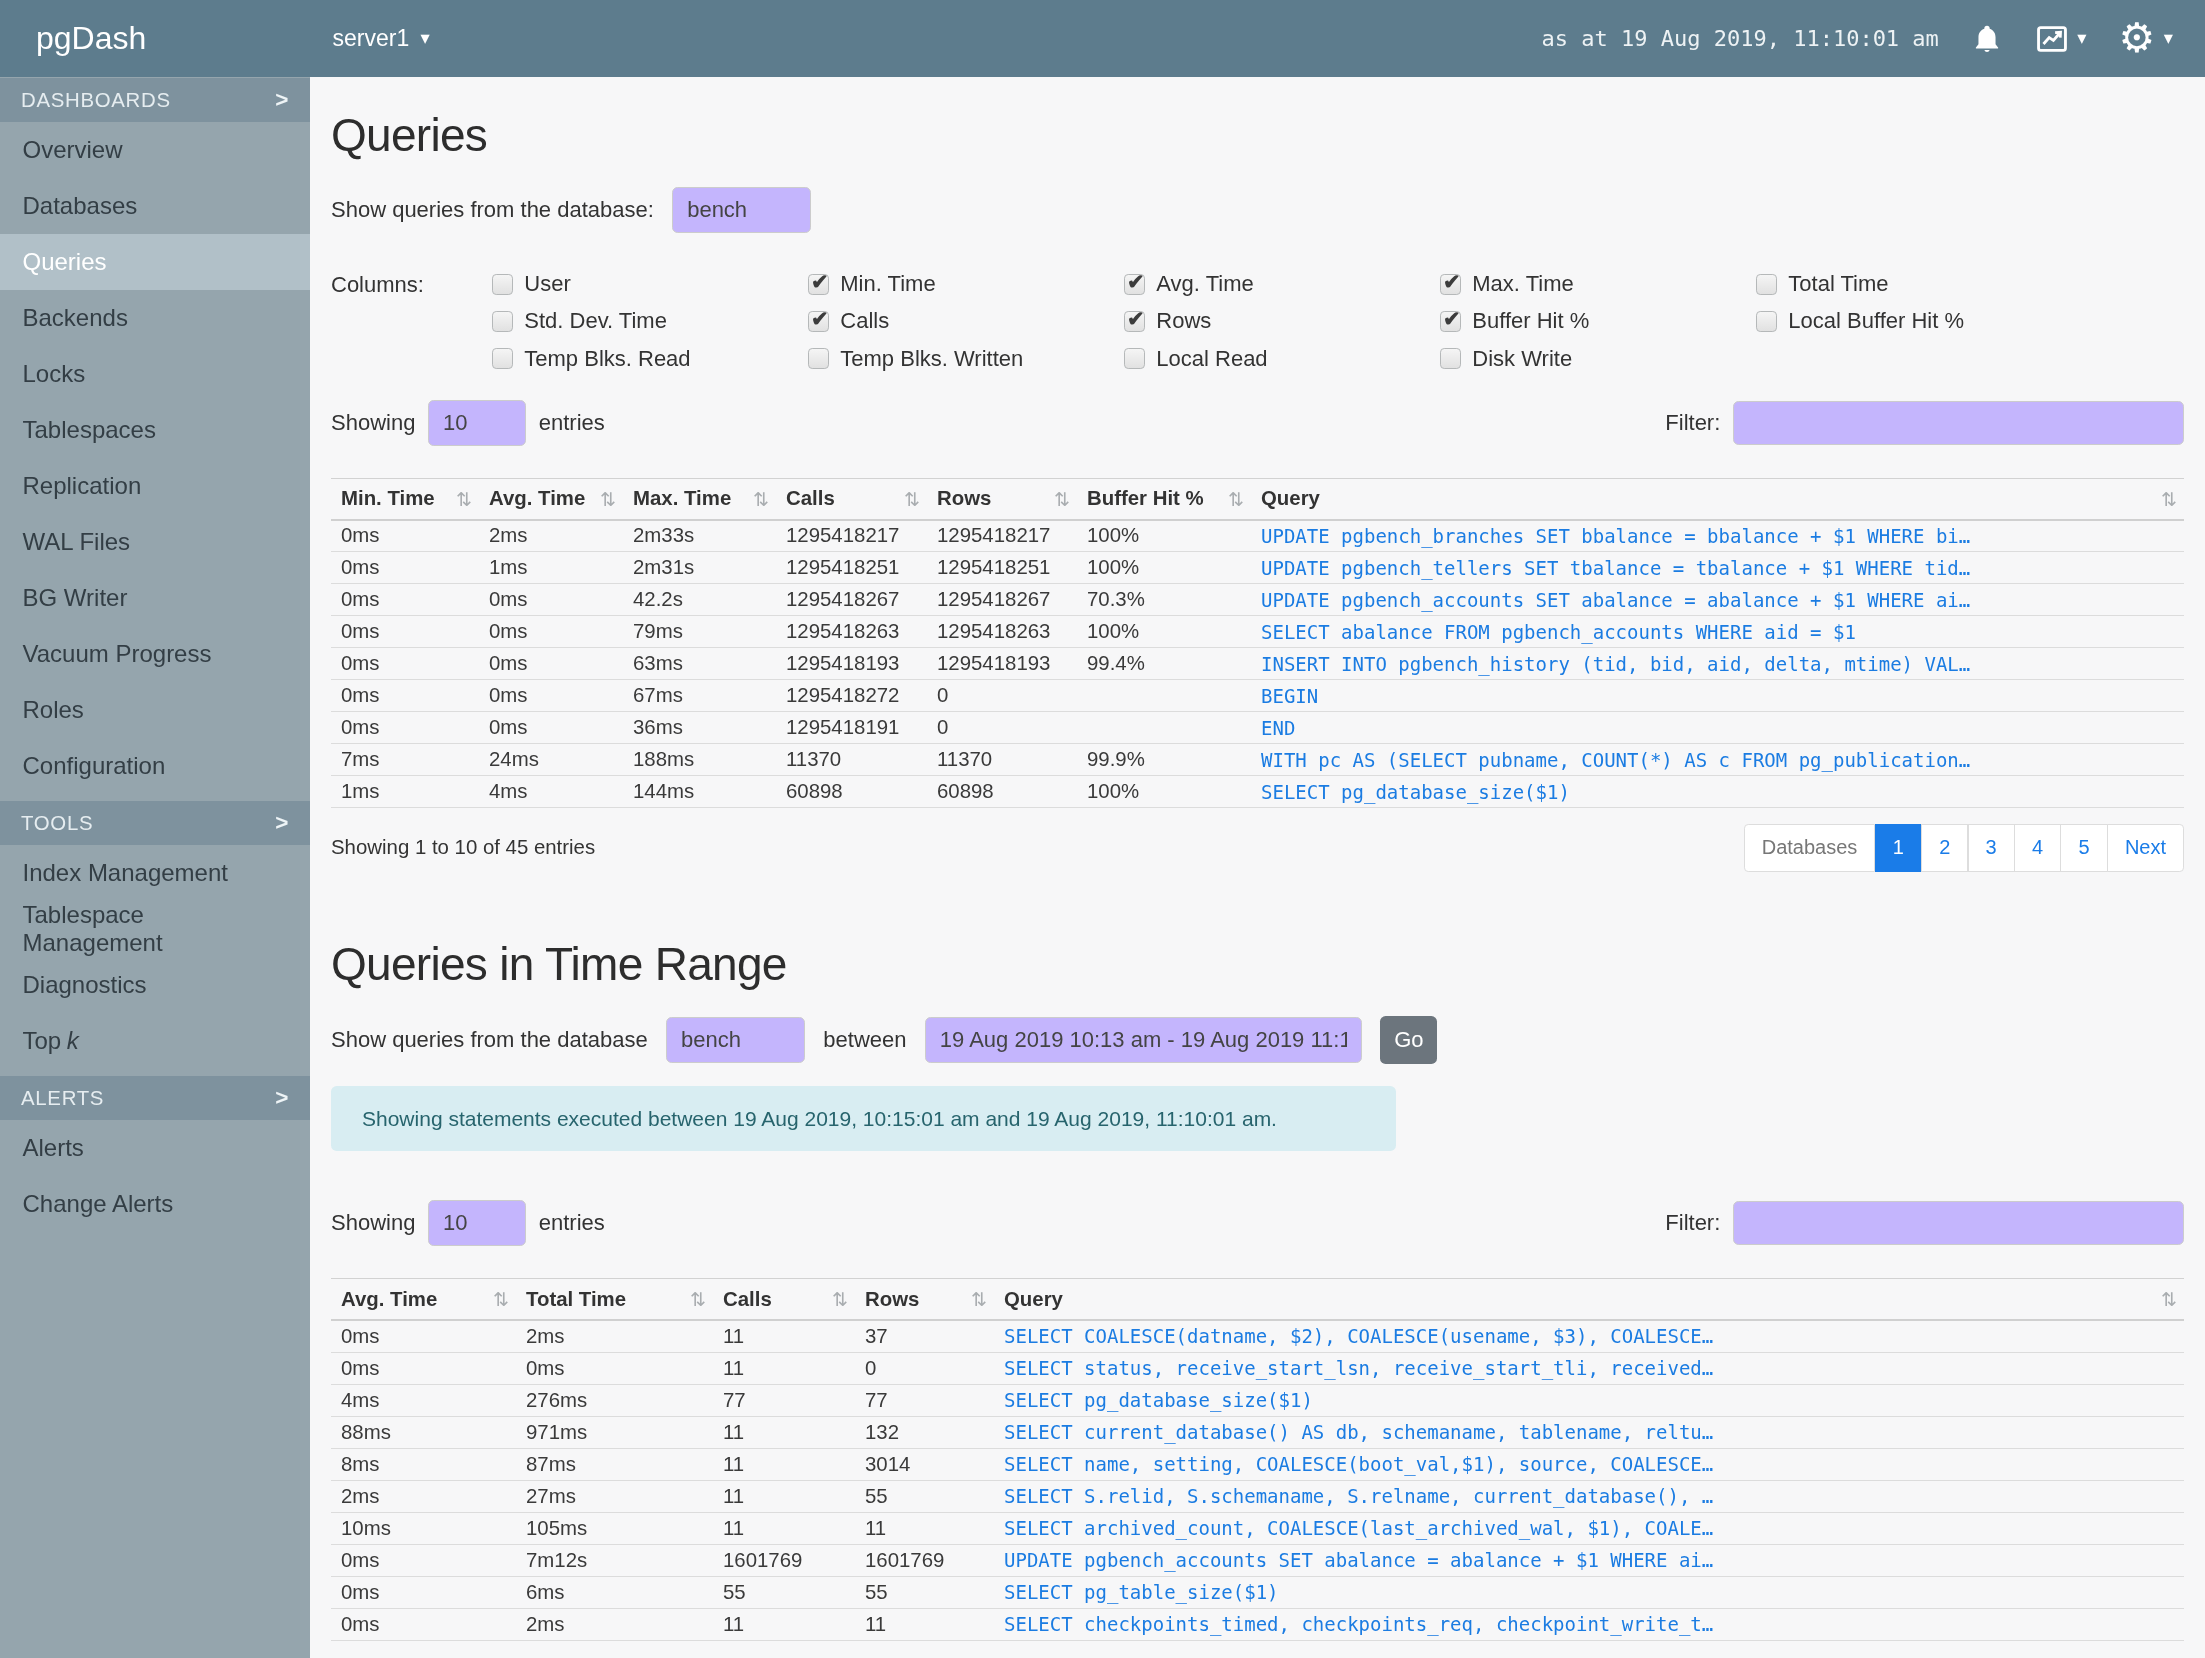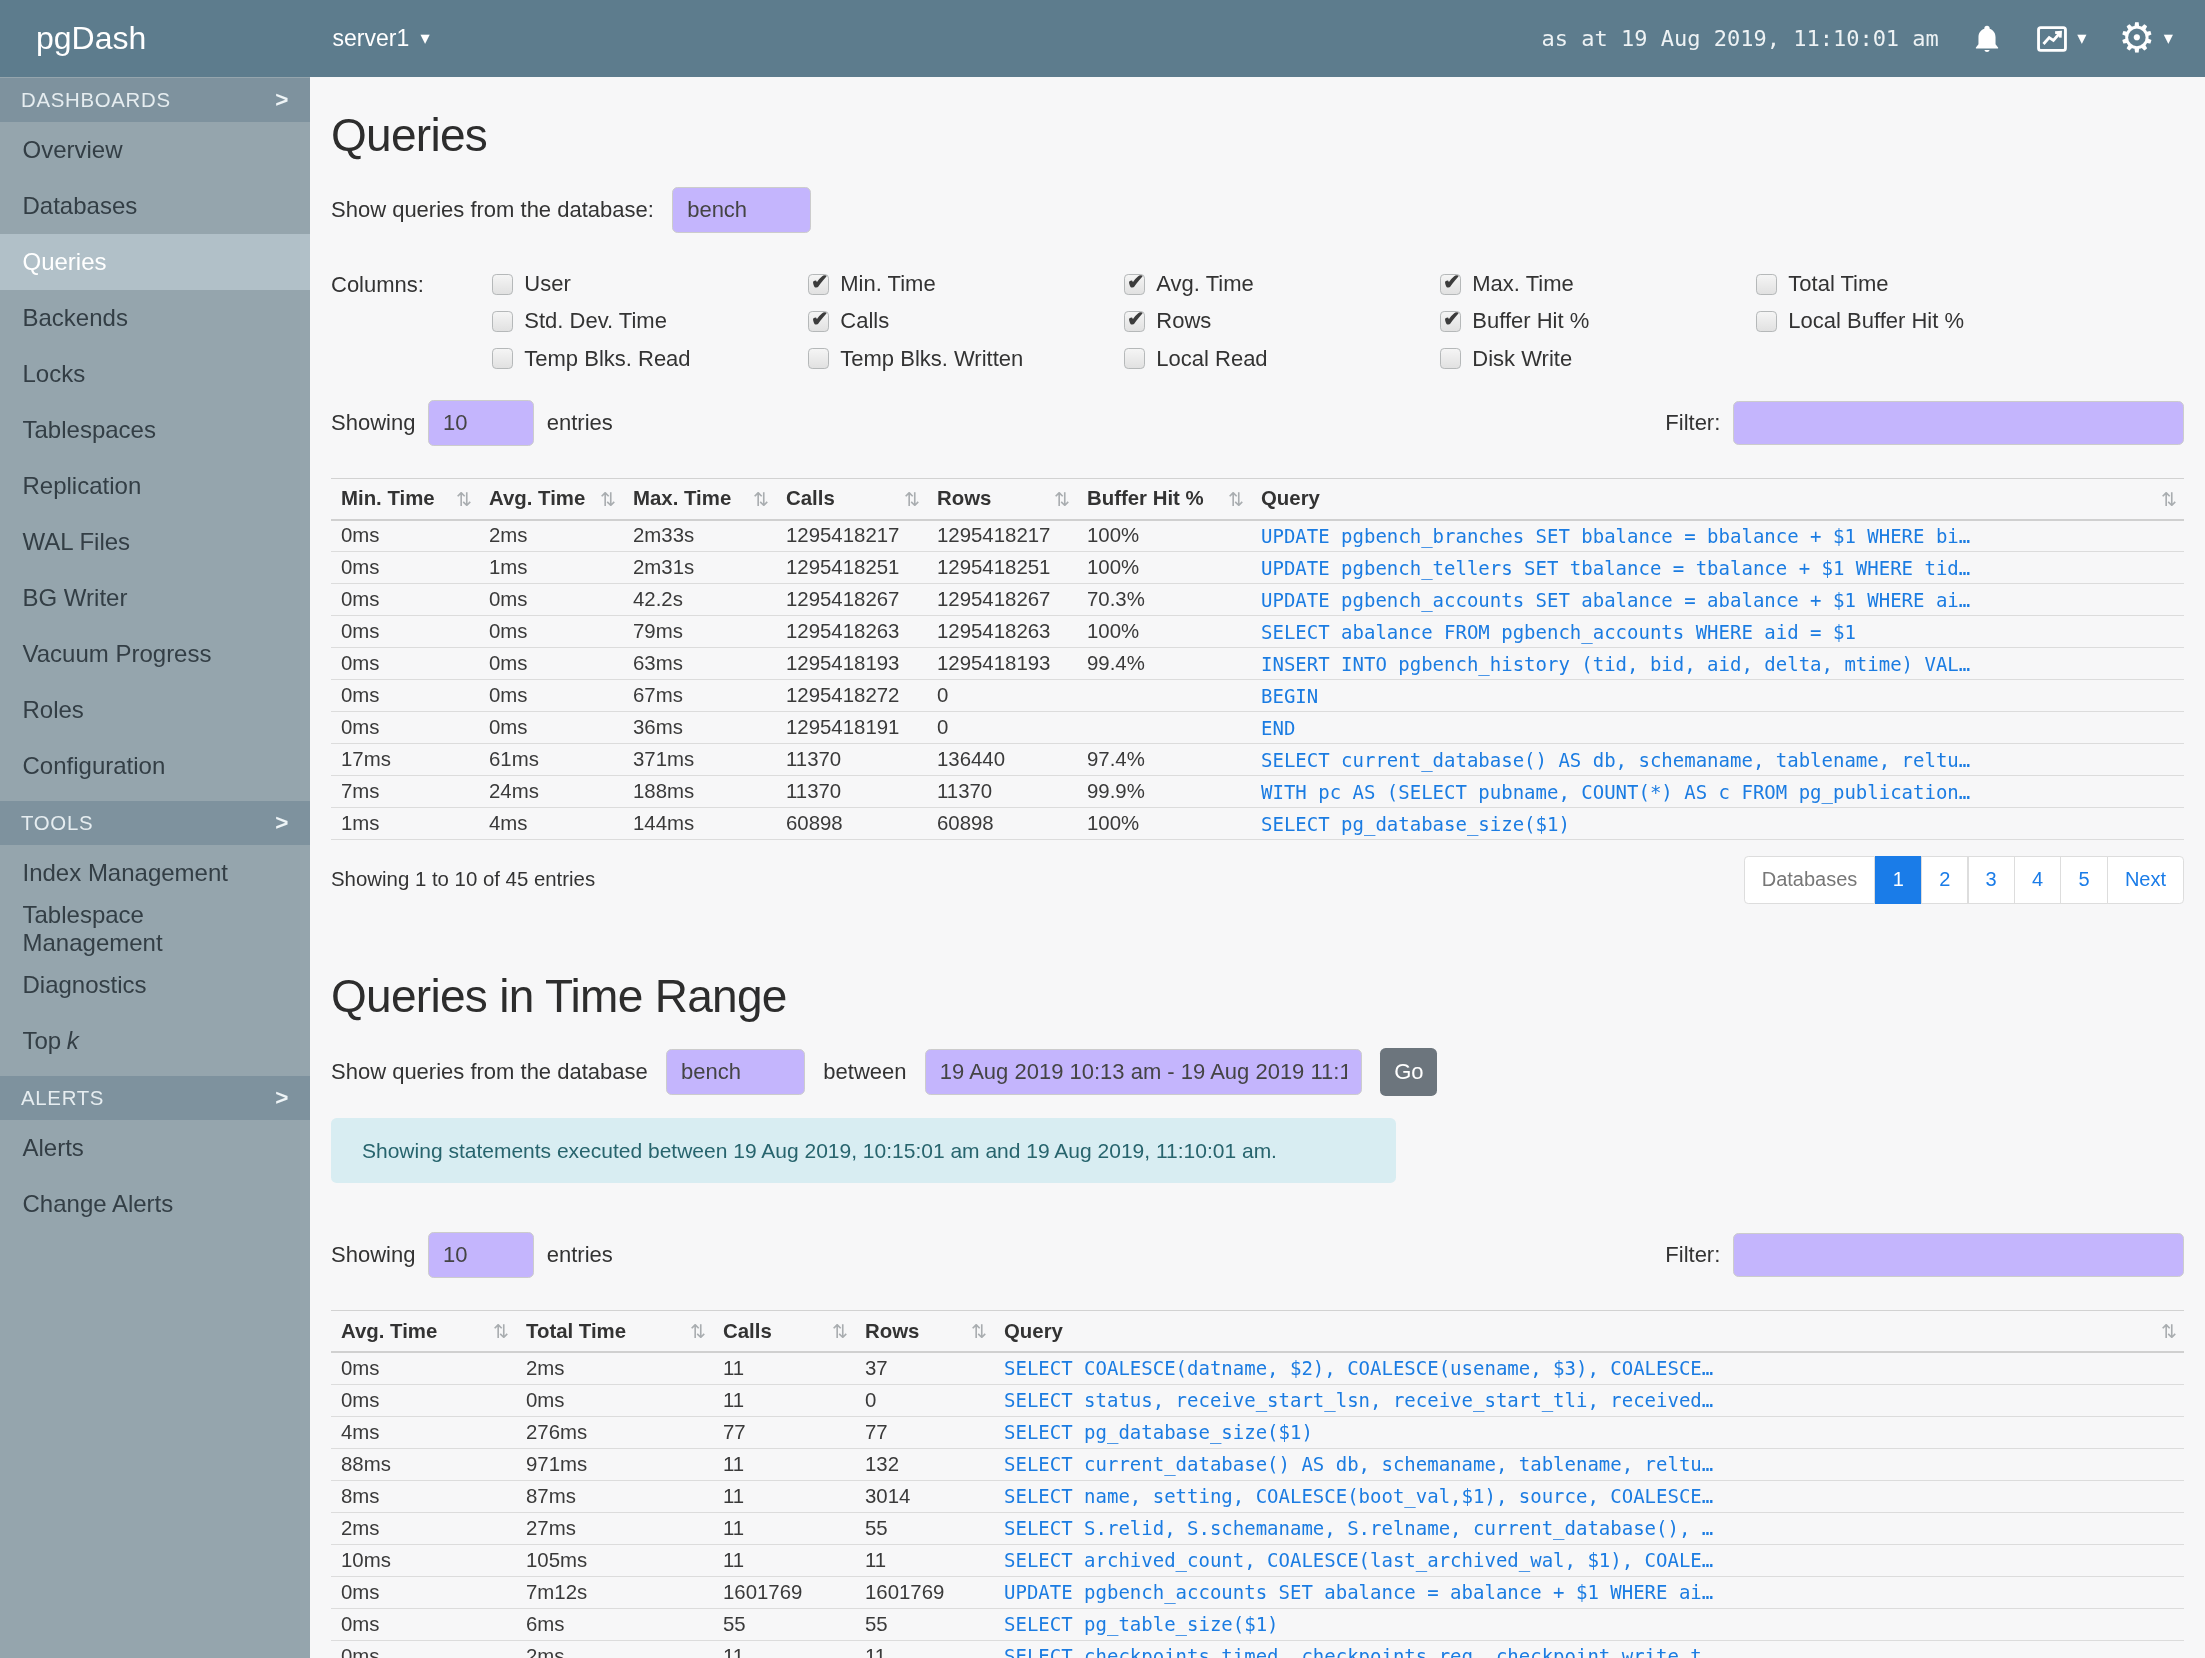--- a/index.html
+++ b/index.html
@@ -46,21 +46,21 @@
   .cb-grid { display:flex; flex:1; }
   .cb-col { width:316px; display:flex; flex-direction:column; gap:11.3px; }
   .cb-item { display:flex; align-items:center; gap:11.3px; font-size:22px; color:#333; cursor:pointer; }
   .cb-box { width:21px; height:21px; border:0.7px solid #b5b8b9; border-radius:4.2px;
     background:linear-gradient(#f5f5f5,#e1e1e1); position:relative; flex:none; }
   .cb-box.checked::after { content:attr(data-glyph); position:absolute; left:2.1px; top:-5px; font-size:21px; font-weight:bold; color:#3c3c3c; }
 
   
   .showing-row { margin-top:28px; display:flex; align-items:center; gap:12.7px; font-size:22px; }
   .showing-row.second { margin-top:49px; }
-  .entries-input { width:106px; }
+  .entries-input { width:98px; }
   .filter-group { margin-left:auto; display:flex; align-items:center; gap:12.7px; }
   .filter-input { width:451px; height:44px; }
 
   
   table { width:100%; border-collapse:collapse; table-layout:fixed; margin-top:32px; border-top:1.4px solid #d2d2d2; }
   th { text-align:left; font-size:20.4px; font-weight:bold; color:#333; padding:8.5px 31px 8.5px 10px;
     border-bottom:2.1px solid #d0d0d0; position:relative; white-space:nowrap; cursor:pointer; }
   .sort-icon { position:absolute; right:7px; top:50%; transform:translateY(-50%); color:#a9adb0; font-size:19px; font-weight:normal; font-family:"DejaVu Sans", sans-serif; }
   td { font-size:20.4px; color:#3a3a3a; padding:0 10px; height:32px; border-bottom:0.7px solid #dcdcdc; white-space:nowrap; overflow:hidden; }
   td.query { font-family:"DejaVu Sans Mono", monospace; font-size:19px; color:#1b7ce2; cursor:pointer; }
@@ -320,29 +320,20 @@
           <tr>
             <td>0ms</td>
             <td>0ms</td>
             <td>36ms</td>
             <td>1295418191</td>
             <td>0</td>
             <td></td>
             <td class="query">END</td>
           </tr>
           <tr>
-            <td>17ms</td>
-            <td>61ms</td>
-            <td>371ms</td>
-            <td>11370</td>
-            <td>136440</td>
-            <td>97.4%</td>
-            <td class="query">SELECT current_database() AS db, schemaname, tablename, reltu…</td>
-          </tr>
-          <tr>
             <td>7ms</td>
             <td>24ms</td>
             <td>188ms</td>
             <td>11370</td>
             <td>11370</td>
             <td>99.9%</td>
             <td class="query">WITH pc AS (SELECT pubname, COUNT(*) AS c FROM pg_publication…</td>
           </tr>
           <tr>
             <td>1ms</td>

